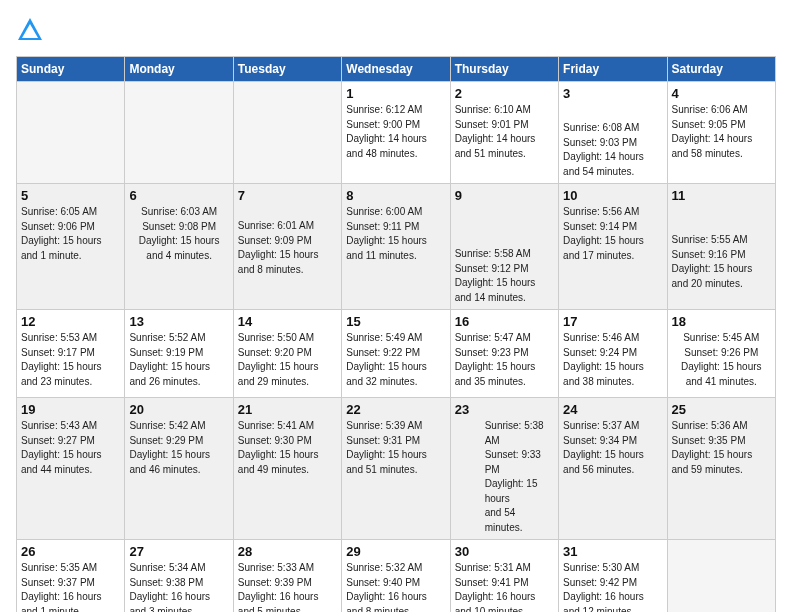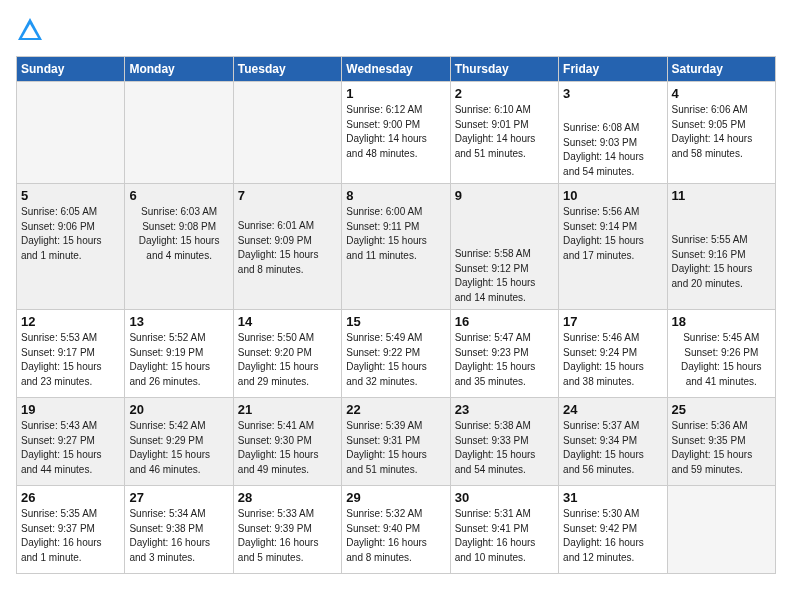--- a/index.html
+++ b/index.html
@@ -275,21 +275,21 @@
         </td>
         <td class="shaded">
           <span class="day-number">22</span>
           <div class="day-info" style="white-space: pre-line;">Sunrise: 5:39 AM
 Sunset: 9:31 PM
 Daylight: 15 hours
 and 51 minutes.</div>
         </td>
         <td class="shaded">
           <span class="day-number">23</span>
-          <div class="day-info" style="white-space: pre-line;">Sunrise: 5:38 AM
+          <div class="day-info" style="white-space: pre-line; margin-left: 30px;">Sunrise: 5:38 AM
 Sunset: 9:33 PM
 Daylight: 15 hours
 and 54 minutes.</div>
         </td>
         <td class="shaded">
           <span class="day-number">24</span>
           <div class="day-info" style="white-space: pre-line;">Sunrise: 5:37 AM
 Sunset: 9:34 PM
 Daylight: 15 hours
 and 56 minutes.</div>

